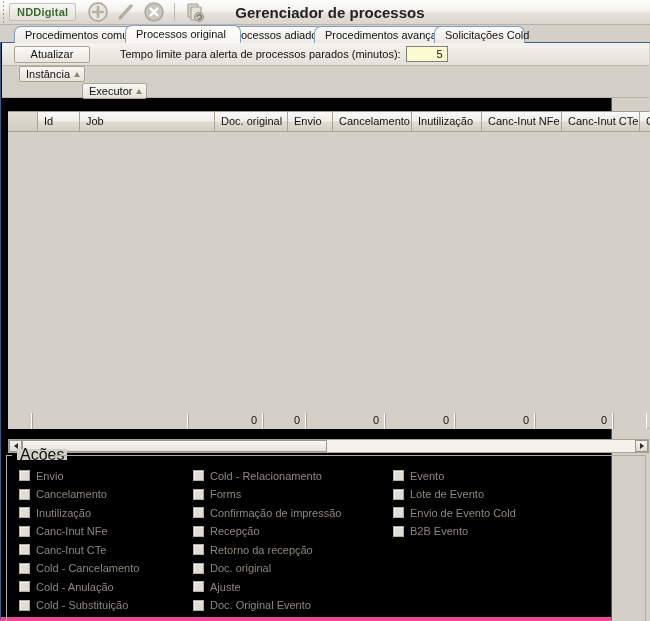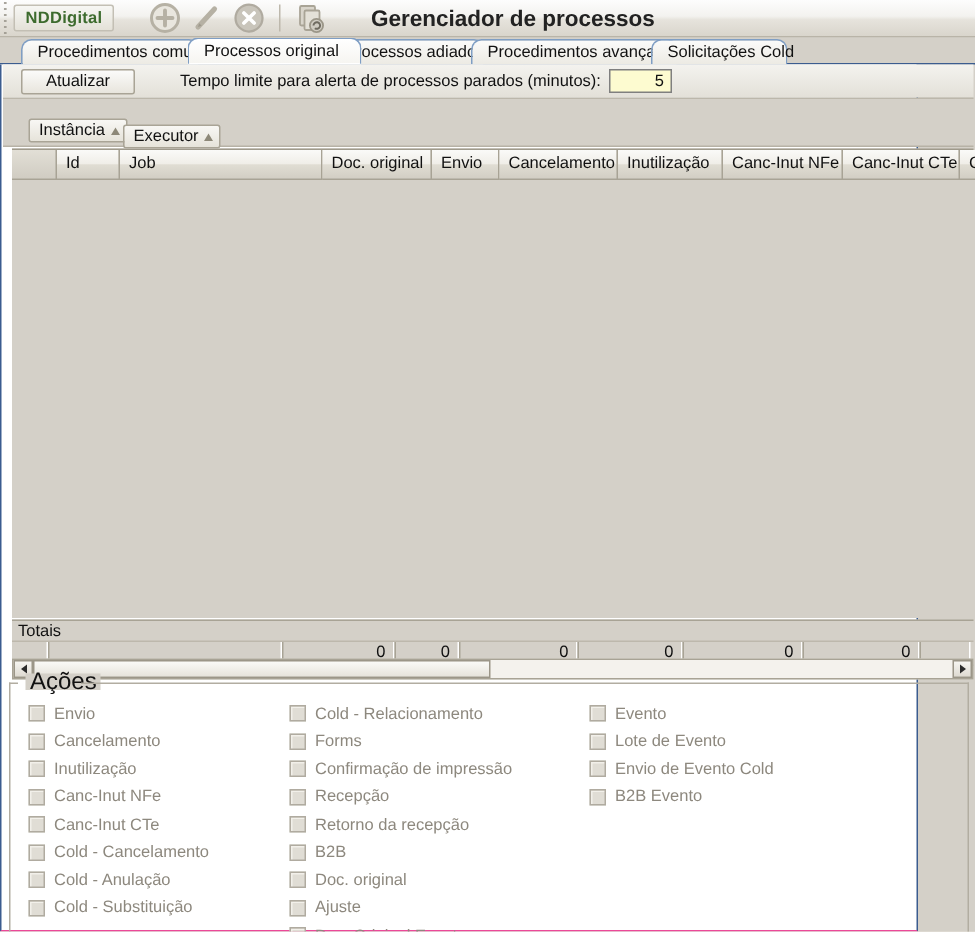--- a/index.html
+++ b/index.html
@@ -50,21 +50,21 @@
   }
   .brand {
     font-weight: bold;
     font-size: 11px;
     color: #3d6b2e;
     padding: 2px 7px;
     background: linear-gradient(to bottom,#f7f7f4,#e4e1d8);
     border: 1px solid #c3bfb4;
     border-radius: 2px;
     letter-spacing: .2px;
-    margin-right: 20px;
+    margin-right: 8px;
   }
   .tb-icon {
     width: 24px; height: 24px;
     margin: 0 2px;
     position: relative;
     flex: 0 0 auto;
   }
   .tb-sep {
     width: 1px; height: 18px;
     background: #bdb8ac;
@@ -113,24 +113,24 @@
     line-height: 17px;
     z-index: 5;
     border-bottom: 1px solid #ffffff;
   }
 
   
   #content {
     position: absolute;
     left: 0; top: 43px;
     width: 612px; height: 578px;
-    background: #ffffff;
+    background: #000000;
     border-left: 1px solid #3b5c8f;
     border-right: 1px solid #3b5c8f;
-    border-bottom: 1px solid #ec4899;
+    border-bottom: 4px solid #ec4899;
     box-sizing: border-box;
   }
 
   
   #filter-bar {
     position: absolute;
     left: 1px; top: 0px;
     width: 647px; height: 23px;
     background: linear-gradient(to bottom,#f4f3ef,#e3e0d8);
     border-bottom: 1px solid #bcb7ab;
@@ -203,21 +203,21 @@
     position: absolute;
     left: 53px; top: 85px;
     width: 26px; height: 12px;
     border-left: 2px solid #2f3f8f;
     border-bottom: 2px solid #2f3f8f;
   }
 
   
   #grid {
     position: absolute;
-    left: 7px; top: 56px;
+    left: 7px; top: 68px;
     width: 641px; height: 313px;
     background: #d4d0c8;
     border-top: 1px solid #9f9a8c;
     box-sizing: border-box;
   }
   #grid-header {
     position: absolute;
     left: 0; top: 0;
     height: 20px;
     width: 641px;
@@ -456,21 +456,21 @@
 
   <div id="content">
 
     <div id="filter-bar">
       <div id="refresh-button">Atualizar</div>
       <div id="limit-label">Tempo limite para alerta de processos parados (minutos):</div>
       <input id="limit-input" type="text" value="5" style="">
     </div>
 
     <div id="group-panel">
-      <div class="group-chip" style="left:17px;top:13px;">
+      <div class="group-chip" style="left:17px;top:0;">
         <span>Instância</span>
         <span class="sortarrow"></span>
       </div>
       <div class="group-chip" style="left:80px;top:17px;">
         <span>Executor</span>
         <span class="sortarrow"></span>
       </div>
     </div>
     <div id="group-connector"></div>
 
@@ -484,21 +484,20 @@
         <div class="hcell" style="width:79px;">Cancelamento</div>
         <div class="hcell" style="width:70px;">Inutilização</div>
         <div class="hcell" style="width:80px;">Canc-Inut NFe</div>
         <div class="hcell" style="width:78px;">Canc-Inut CTe</div>
         <div class="hcell" style="width:60px;">Cold - Autori</div>
       </div>
       <div id="grid-body"></div>
     </div>
 
     <div id="totals">
-      <div id="totals-title">Totais</div>
       <div id="totals-row">
         <div class="tcell blank" style="width:24px;"></div>
         <div class="tcell" style="width:156px;"></div>
         <div class="tcell" style="width:75px;">0</div>
         <div class="tcell" style="width:43px;">0</div>
         <div class="tcell" style="width:79px;">0</div>
         <div class="tcell" style="width:70px;">0</div>
         <div class="tcell" style="width:80px;">0</div>
         <div class="tcell" style="width:78px;">0</div>
         <div class="tcell" style="width:34px;"></div>
@@ -571,24 +570,20 @@
         <div class="cb-row">
           <span class="cb-box"></span>
           <span class="cb-label">Recepção</span>
         </div>
         <div class="cb-row">
           <span class="cb-box"></span>
           <span class="cb-label">Retorno da recepção</span>
         </div>
         <div class="cb-row">
           <span class="cb-box"></span>
-          <span class="cb-label">B2B</span>
-        </div>
-        <div class="cb-row">
-          <span class="cb-box"></span>
           <span class="cb-label">Doc. original</span>
         </div>
         <div class="cb-row">
           <span class="cb-box"></span>
           <span class="cb-label">Ajuste</span>
         </div>
         <div class="cb-row">
           <span class="cb-box"></span>
           <span class="cb-label">Doc. Original Evento</span>
         </div>

